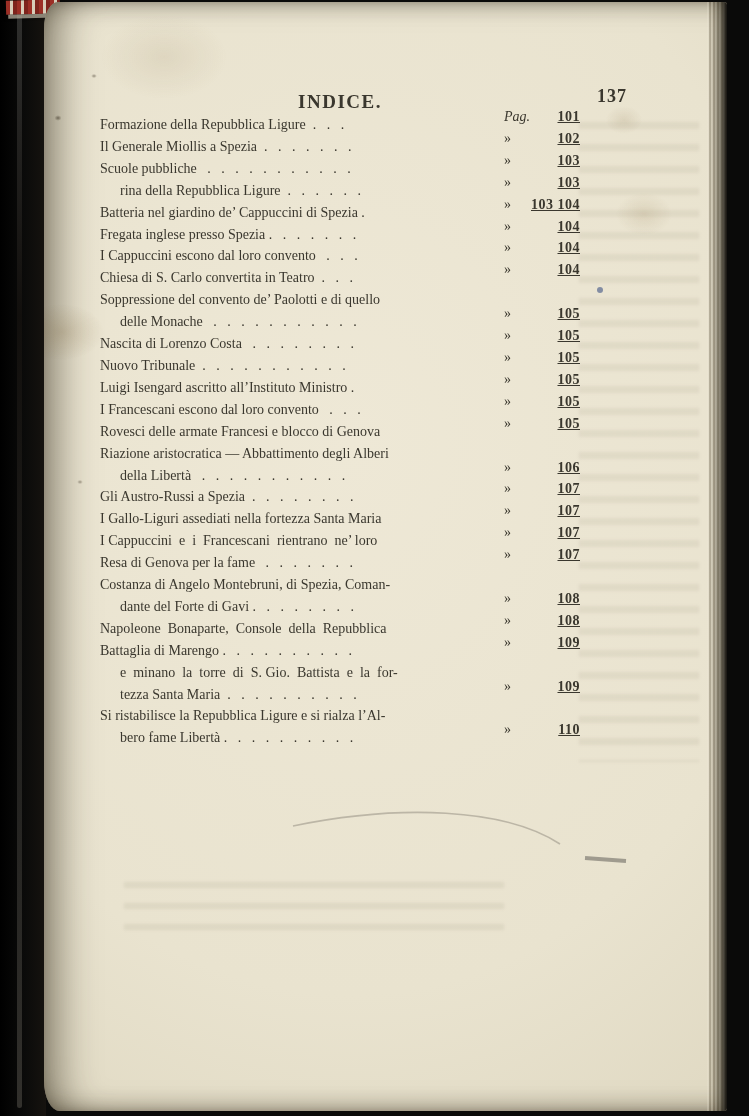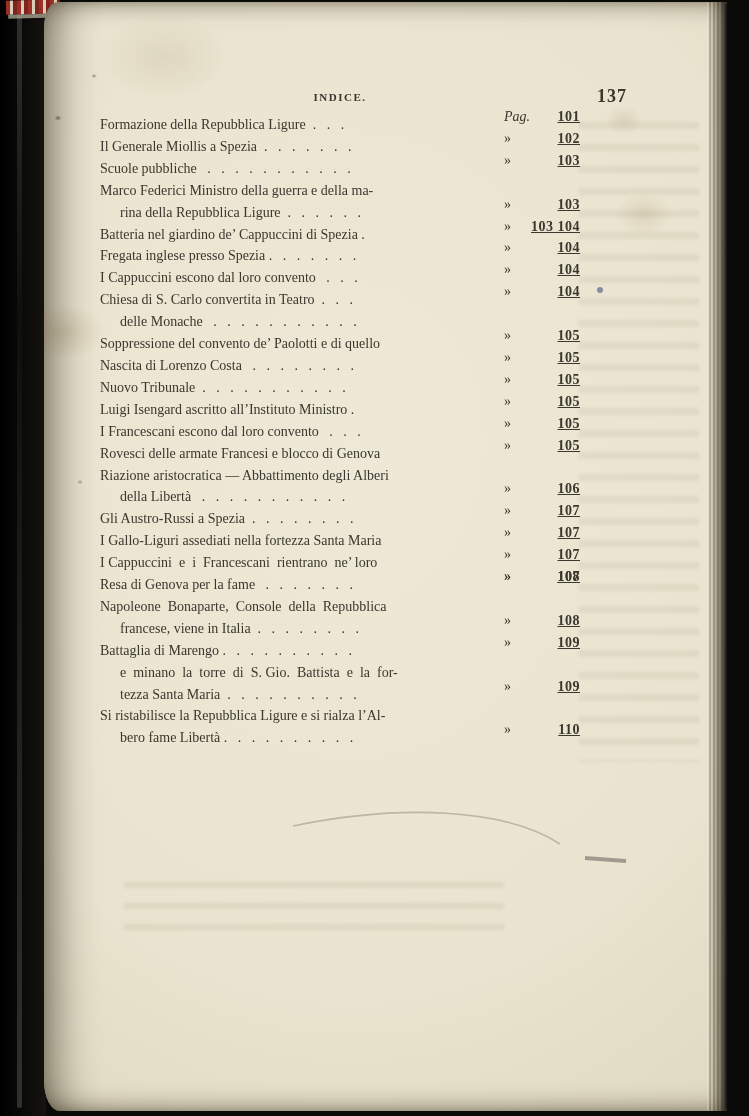--- a/index.html
+++ b/index.html
@@ -66,21 +66,21 @@
       linear-gradient(90deg, rgba(0,0,0,0) 0, rgba(80,70,50,.25) 30%, rgba(40,35,22,.55) 70%, #171511 100%),
       repeating-linear-gradient(90deg, rgba(255,250,235,.22) 0 2px, rgba(90,80,60,.28) 2px 4px);
   }
   .content{
     position:absolute;left:100px;top:86px;width:527px;
     color:#3a372e;
   }
   .header{position:relative;height:28px;}
   .header-title{
     position:absolute;left:0;right:47px;top:5px;text-align:center;
-    font-size:11px;letter-spacing:1.5px;font-weight:600;
+    font-size:19px;letter-spacing:1.5px;font-weight:600;
   }
   .header-num{
     position:absolute;right:0;top:0;
     font-size:18px;font-weight:bold;letter-spacing:1px;
   }
   .toc{margin-top:0;width:480px;font-size:14px;line-height:21.9px;}
   .entry{position:relative;}
   .line{white-space:pre;}
   .line.cont{padding-left:20px;}
   .ref{
@@ -130,21 +130,20 @@
           </span>
         </div>
         <div class="entry">
           <div class="line">Scuole pubbliche   .   .   .   .   .   .   .   .   .   .   .</div>
           <span class="ref">
             <span class="mark">»</span>
             <span class="pagenum">103</span>
           </span>
         </div>
         <div class="entry">
-          <div class="line">Marco Federici Ministro della guerra e della ma-</div>
           <div class="line cont">rina della Repubblica Ligure  .   .   .   .   .   .</div>
           <span class="ref">
             <span class="mark">»</span>
             <span class="pagenum">103</span>
           </span>
         </div>
         <div class="entry">
           <div class="line">Batteria nel giardino de’ Cappuccini di Spezia .</div>
           <span class="ref">
             <span class="mark">»</span>
@@ -166,22 +165,22 @@
           </span>
         </div>
         <div class="entry">
           <div class="line">Chiesa di S. Carlo convertita in Teatro  .   .   .</div>
           <span class="ref">
             <span class="mark">»</span>
             <span class="pagenum">104</span>
           </span>
         </div>
         <div class="entry">
+          <div class="line">Soppressione del convento de’ Paolotti e di quello</div>
           <div class="line cont">delle Monache   .   .   .   .   .   .   .   .   .   .   .</div>
-          <div class="line">Soppressione del convento de’ Paolotti e di quello</div>
           <span class="ref">
             <span class="mark">»</span>
             <span class="pagenum">105</span>
           </span>
         </div>
         <div class="entry">
           <div class="line">Nascita di Lorenzo Costa   .   .   .   .   .   .   .   .</div>
           <span class="ref">
             <span class="mark">»</span>
             <span class="pagenum">105</span>
@@ -245,28 +244,29 @@
           </span>
         </div>
         <div class="entry">
           <div class="line">Resa di Genova per la fame   .   .   .   .   .   .   .</div>
           <span class="ref">
             <span class="mark">»</span>
             <span class="pagenum">107</span>
           </span>
         </div>
         <div class="entry">
+          <div class="line">Costanza di Angelo Montebruni, di Spezia, Coman-</div>
+          <div class="line cont">dante del Forte di Gavi .   .   .   .   .   .   .   .</div>
           <span class="ref">
             <span class="mark">»</span>
             <span class="pagenum">108</span>
           </span>
         </div>
         <div class="entry">
           <div class="line">Napoleone  Bonaparte,  Console  della  Repubblica</div>
-          <div class="line cont">francese, viene in Italia  .   .   .   .   .   .   .   .</div>
           <span class="ref">
             <span class="mark">»</span>
             <span class="pagenum">108</span>
           </span>
         </div>
         <div class="entry">
           <div class="line">Battaglia di Marengo .   .   .   .   .   .   .   .   .   .</div>
           <span class="ref">
             <span class="mark">»</span>
             <span class="pagenum">109</span>

